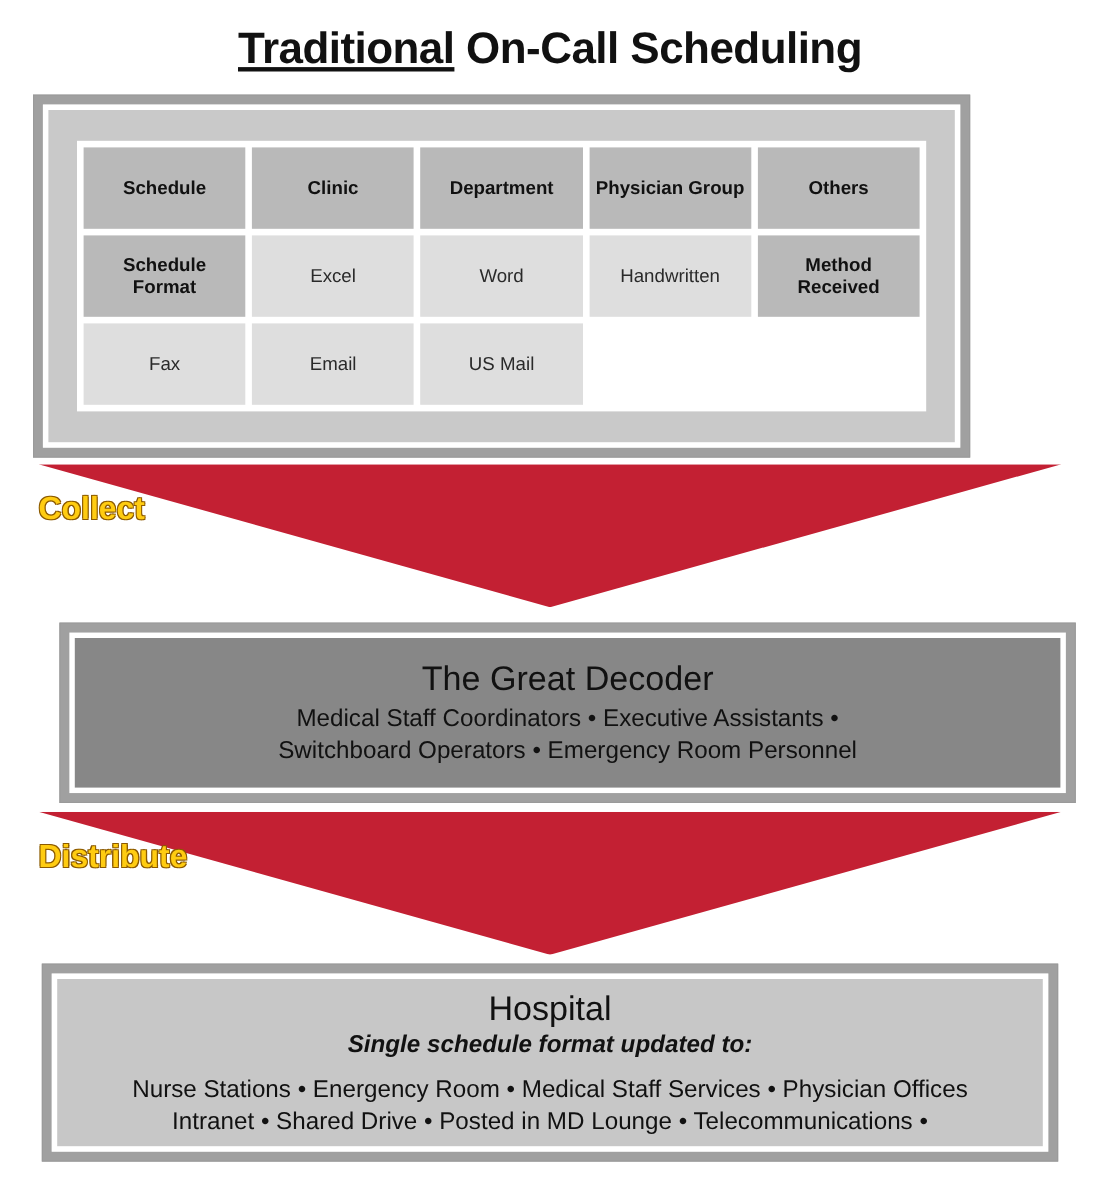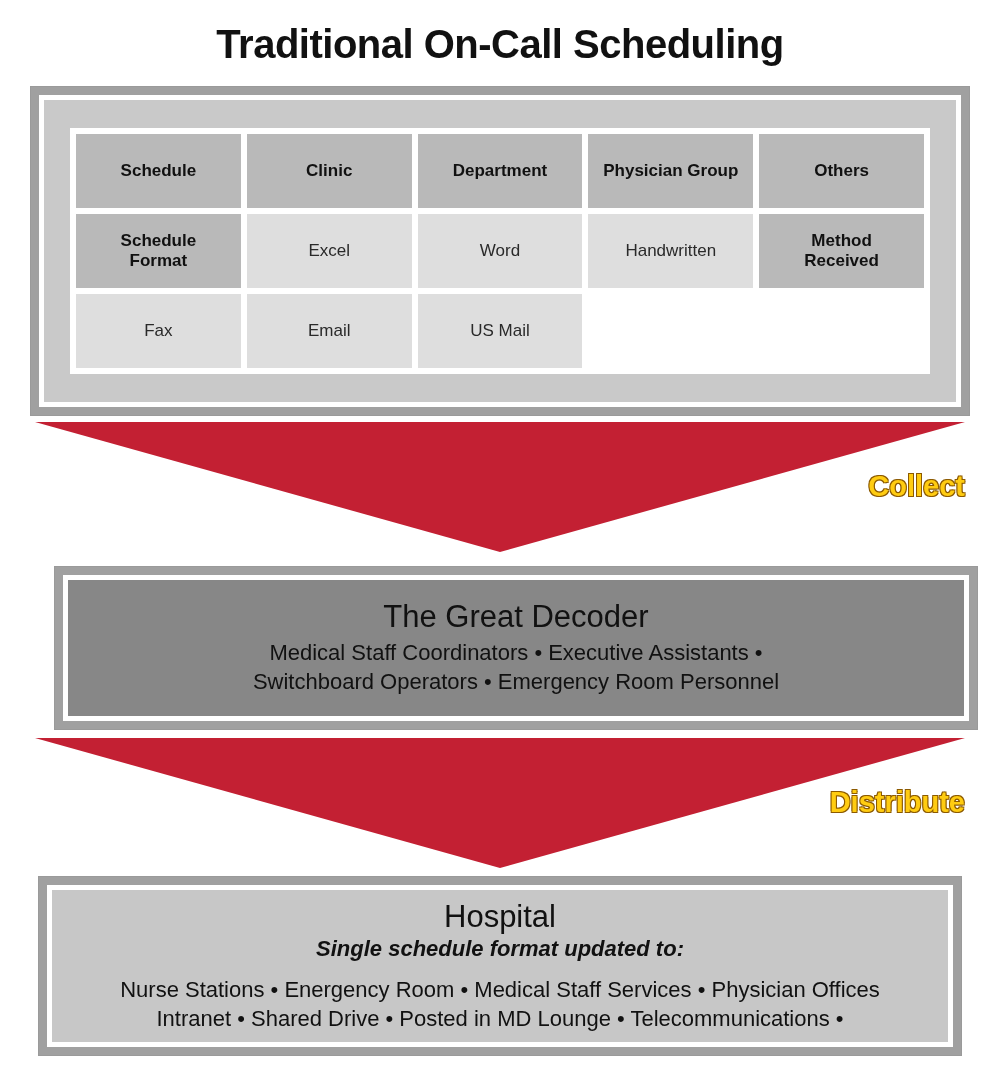--- a/index.html
+++ b/index.html
@@ -29,20 +29,21 @@
     top: 22px;
     width: 1000px;
     text-align: center;
     font-size: 40px;
     font-weight: bold;
     letter-spacing: -0.5px;
     color: #111111;
     white-space: nowrap;
   }
   .title .u {
+    text-decoration: underline;
     text-underline-offset: 4px;
   }
 
   
   .panel {
     position: absolute;
     box-sizing: border-box;
     background: #a0a0a0;
     border: 1px solid #9a9a9a;
     padding: 8px;
@@ -62,21 +63,21 @@
     display: flex;
     flex-direction: column;
     justify-content: center;
     align-items: center;
   }
 
   
   #sources-panel {
     left: 30px;
     top: 86px;
-    width: 940px;
+    width: 852px;
     height: 330px;
   }
   #sources-panel .whiteframe { background: #c9c9c9; }
   #sources-panel .inner {
     padding: 24px 26px;
     justify-content: center;
   }
 
   .grid {
     width: 100%;
@@ -124,30 +125,29 @@
     width: 100%;
     height: 100%;
     background: #c32033;
     -webkit-clip-path: polygon(0 0, 100% 0, 50% 100%);
     clip-path: polygon(0 0, 100% 0, 50% 100%);
   }
   .arrow .arrow-label {
     position: absolute;
     left: 0;
     width: 100%;
-    text-align: right;
+    text-align: left;
     font-size: 29px;
     font-weight: bold;
     color: #ffcc11;
     text-shadow:
       -1px -1px 0 #8c5a00, 1px -1px 0 #8c5a00,
       -1px  1px 0 #8c5a00, 1px  1px 0 #8c5a00;
     white-space: nowrap;
     pointer-events: none;
-    margin-top: 23px;
   }
 
   #arrow-collect { top: 422px; height: 130px; }
   #arrow-collect .arrow-label { top: 25px; }
 
   #arrow-distribute { top: 738px; height: 130px; }
   #arrow-distribute .arrow-label { top: 25px; }
 
   
   #decoder-panel {

